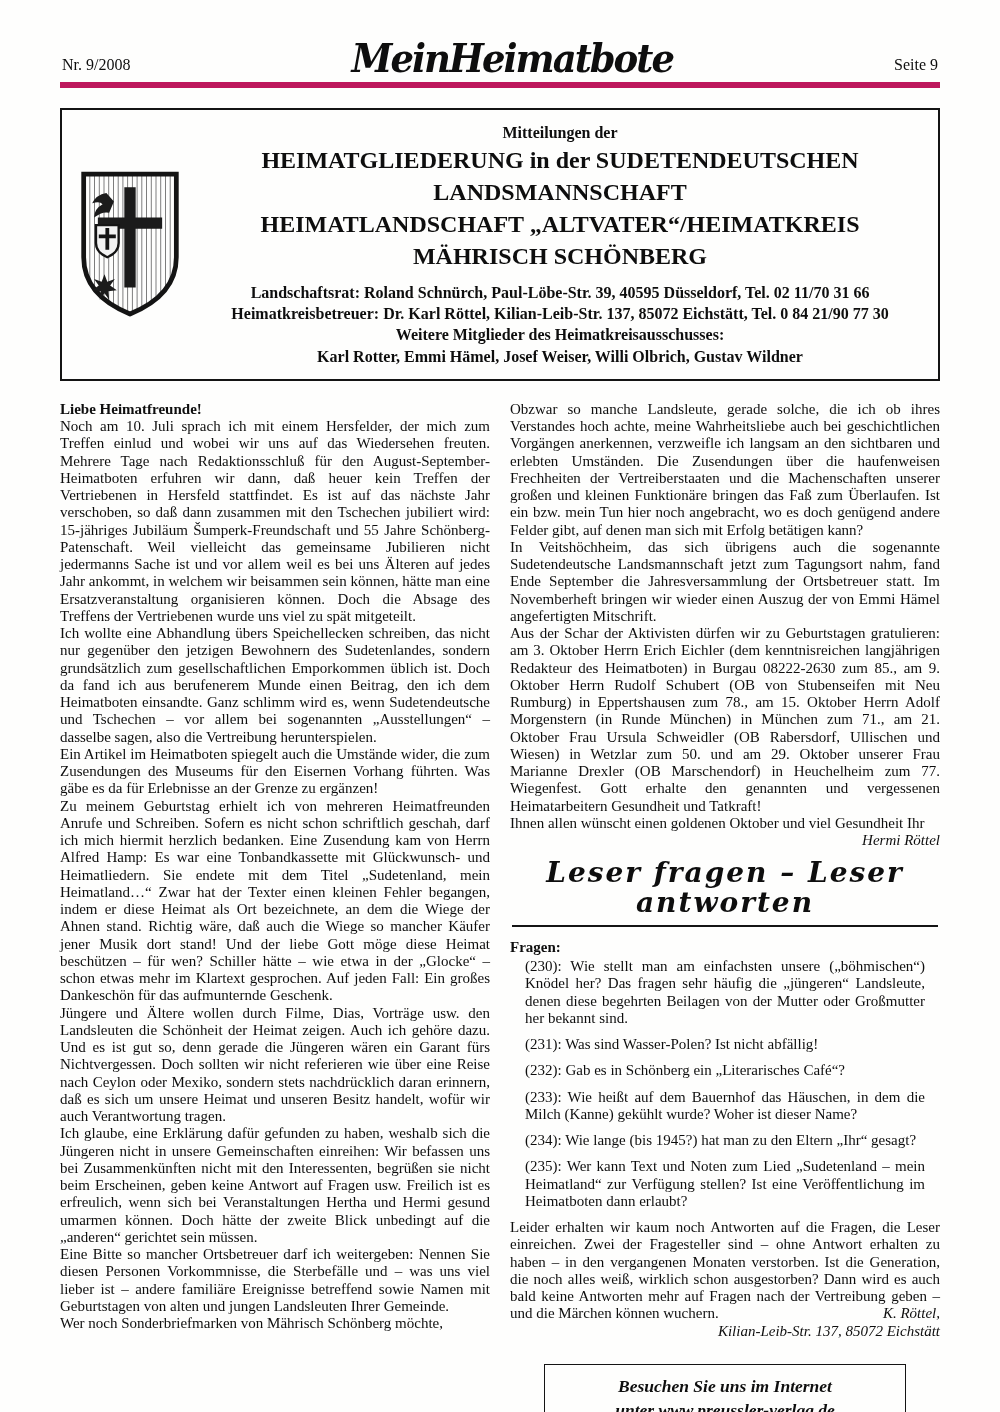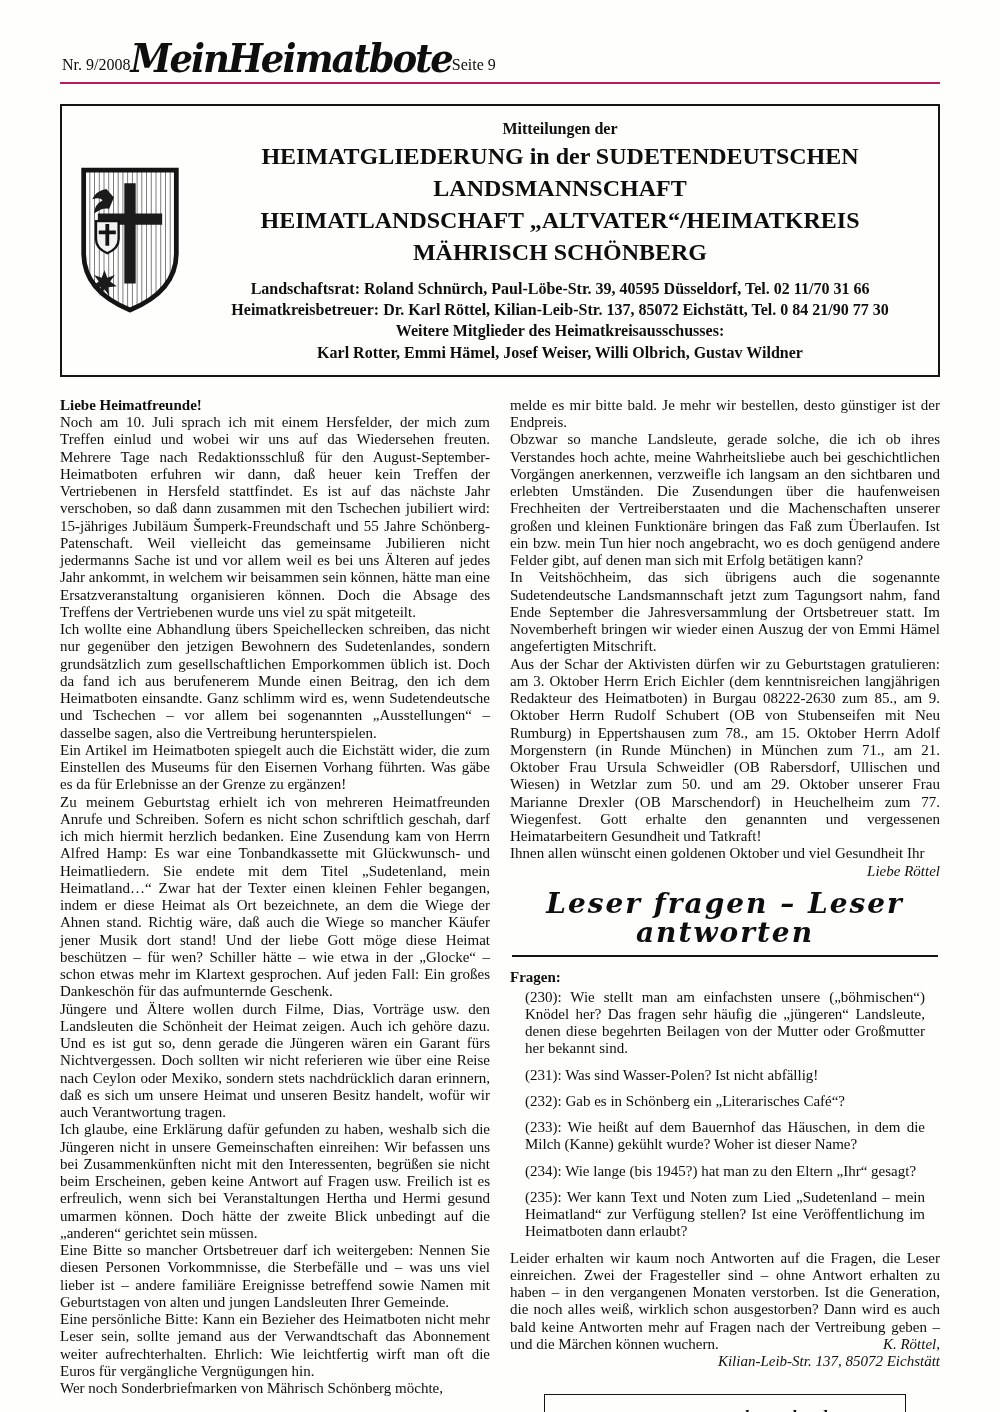--- a/index.html
+++ b/index.html
@@ -4,22 +4,22 @@
 <style>
   * { margin:0; padding:0; box-sizing:border-box; }
   html,body { background:#ffffff; }
   body { width:1000px; }
   .page {
     width:1000px; height:1412px; background:#fefefd; color:#0e0e0e;
     font-family:"Liberation Serif","DejaVu Serif",serif;
     padding:40px 60px 28px; overflow:hidden; position:relative;
   }
   .header-row {
-    display:flex; justify-content:flex-start; align-items:flex-end;
-    border-bottom:2px solid #be185d; padding:0 2px 5px;
+    display:flex; justify-content:space-between; align-items:flex-end;
+    border-bottom:6px solid #be185d; padding:0 2px 5px;
   }
   .header-side { font-size:16px; padding-bottom:3px; }
   .masthead {
     font-family:"DejaVu Serif",serif; font-weight:bold; font-style:italic;
     font-size:37px; letter-spacing:-2px; line-height:1; transform:scaleY(1.08);
   }
   .notice-box {
     border:2.5px solid #141414; margin-top:20px;
     padding:12px 16px; display:flex; gap:16px; align-items:center;
     min-height:186px;
@@ -88,50 +88,49 @@
       <div class="nt-contact">Karl Rotter, Emmi Hämel, Josef Weiser, Willi Olbrich, Gustav Wildner</div>
     </div>
   </section>
 
   <main class="columns">
 
     <div class="col">
       <p class="lead-heading">Liebe Heimatfreunde!</p>
       <p>Noch am 10. Juli sprach ich mit einem Hersfelder, der mich zum Treffen einlud und wobei wir uns auf das Wiedersehen freuten. Mehrere Tage nach Redaktionsschluß für den August-September-Heimatboten erfuhren wir dann, daß heuer kein Treffen der Vertriebenen in Hersfeld stattfindet. Es ist auf das nächste Jahr verschoben, so daß dann zusammen mit den Tschechen jubiliert wird: 15-jähriges Jubiläum Šumperk-Freundschaft und 55 Jahre Schönberg-Patenschaft. Weil vielleicht das gemeinsame Jubilieren nicht jedermanns Sache ist und vor allem weil es bei uns Älteren auf jedes Jahr ankommt, in welchem wir beisammen sein können, hätte man eine Ersatzveranstaltung organisieren können. Doch die Absage des Treffens der Vertriebenen wurde uns viel zu spät mitgeteilt.</p>
       <p>Ich wollte eine Abhandlung übers Speichellecken schreiben, das nicht nur gegenüber den jetzigen Bewohnern des Sudetenlandes, sondern grundsätzlich zum gesellschaftlichen Emporkommen üblich ist. Doch da fand ich aus berufenerem Munde einen Beitrag, den ich dem Heimatboten einsandte. Ganz schlimm wird es, wenn Sudetendeutsche und Tschechen – vor allem bei sogenannten „Ausstellungen“ – dasselbe sagen, also die Vertreibung herunterspielen.</p>
-      <p>Ein Artikel im Heimatboten spiegelt auch die Eichstätt wider, die zum Einstellen des Museums für den Eisernen Vorhang führten. Was gäbe es da für Erlebnisse an der Grenze zu ergänzen!</p>
+      <p>Ein Artikel im Heimatboten spiegelt auch die Umstände wider, die zum Zusendungen des Museums für den Eisernen Vorhang führten. Was gäbe es da für Erlebnisse an der Grenze zu ergänzen!</p>
       <p>Zu meinem Geburtstag erhielt ich von mehreren Heimatfreunden Anrufe und Schreiben. Sofern es nicht schon schriftlich geschah, darf ich mich hiermit herzlich bedanken. Eine Zusendung kam von Herrn Alfred Hamp: Es war eine Tonbandkassette mit Glückwunsch- und Heimatliedern. Sie endete mit dem Titel „Sudetenland, mein Heimatland…“ Zwar hat der Texter einen kleinen Fehler begangen, indem er diese Heimat als Ort bezeichnete, an dem die Wiege der Ahnen stand. Richtig wäre, daß auch die Wiege so mancher Käufer jener Musik dort stand! Und der liebe Gott möge diese Heimat beschützen – für wen? Schiller hätte – wie etwa in der „Glocke“ – schon etwas mehr im Klartext gesprochen. Auf jeden Fall: Ein großes Dankeschön für das aufmunternde Geschenk.</p>
       <p>Jüngere und Ältere wollen durch Filme, Dias, Vorträge usw. den Landsleuten die Schönheit der Heimat zeigen. Auch ich gehöre dazu. Und es ist gut so, denn gerade die Jüngeren wären ein Garant fürs Nichtvergessen. Doch sollten wir nicht referieren wie über eine Reise nach Ceylon oder Mexiko, sondern stets nachdrücklich daran erinnern, daß es sich um unsere Heimat und unseren Besitz handelt, wofür wir auch Verantwortung tragen.</p>
       <p>Ich glaube, eine Erklärung dafür gefunden zu haben, weshalb sich die Jüngeren nicht in unsere Gemeinschaften einreihen: Wir befassen uns bei Zusammenkünften nicht mit den Interessenten, begrüßen sie nicht beim Erscheinen, geben keine Antwort auf Fragen usw. Freilich ist es erfreulich, wenn sich bei Veranstaltungen Hertha und Hermi gesund umarmen können. Doch hätte der zweite Blick unbedingt auf die „anderen“ gerichtet sein müssen.</p>
       <p>Eine Bitte so mancher Ortsbetreuer darf ich weitergeben: Nennen Sie diesen Personen Vorkommnisse, die Sterbefälle und – was uns viel lieber ist – andere familiäre Ereignisse betreffend sowie Namen mit Geburtstagen von alten und jungen Landsleuten Ihrer Gemeinde.</p>
-      <p>Eine persönliche Bitte: Kann ein Bezieher des Heimatboten nicht mehr Leser sein, sollte jemand aus der Verwandtschaft das Abonnement weiter aufrechterhalten. Ehrlich: Wie leichtfertig wirft man oft die Euros für vergängliche Vergnügungen hin.</p>
       <p>Wer noch Sonderbriefmarken von Mährisch Schönberg möchte,</p>
     </div>
 
     <div class="col">
-      <p>melde es mir bitte bald. Je mehr wir bestellen, desto günstiger ist der Endpreis.</p>
       <p>Obzwar so manche Landsleute, gerade solche, die ich ob ihres Verstandes hoch achte, meine Wahrheitsliebe auch bei geschichtlichen Vorgängen anerkennen, verzweifle ich langsam an den sichtbaren und erlebten Umständen. Die Zusendungen über die haufenweisen Frechheiten der Vertreiberstaaten und die Machenschaften unserer großen und kleinen Funktionäre bringen das Faß zum Überlaufen. Ist ein bzw. mein Tun hier noch angebracht, wo es doch genügend andere Felder gibt, auf denen man sich mit Erfolg betätigen kann?</p>
       <p>In Veitshöchheim, das sich übrigens auch die sogenannte Sudetendeutsche Landsmannschaft jetzt zum Tagungsort nahm, fand Ende September die Jahresversammlung der Ortsbetreuer statt. Im Novemberheft bringen wir wieder einen Auszug der von Emmi Hämel angefertigten Mitschrift.</p>
       <p>Aus der Schar der Aktivisten dürfen wir zu Geburtstagen gratulieren: am 3. Oktober Herrn Erich Eichler (dem kenntnisreichen langjährigen Redakteur des Heimatboten) in Burgau 08222-2630 zum 85., am 9. Oktober Herrn Rudolf Schubert (OB von Stubenseifen mit Neu Rumburg) in Eppertshausen zum 78., am 15. Oktober Herrn Adolf Morgenstern (in Runde München) in München zum 71., am 21. Oktober Frau Ursula Schweidler (OB Rabersdorf, Ullischen und Wiesen) in Wetzlar zum 50. und am 29. Oktober unserer Frau Marianne Drexler (OB Marschendorf) in Heuchelheim zum 77. Wiegenfest. Gott erhalte den genannten und vergessenen Heimatarbeitern Gesundheit und Tatkraft!</p>
-      <p><span>Ihnen allen wünscht einen goldenen Oktober und viel Gesundheit Ihr</span><span class="float-sign">Liebe Röttel</span></p>
+      <p><span>Ihnen allen wünscht einen goldenen Oktober und viel Gesundheit Ihr</span><span class="float-sign">Hermi Röttel</span></p>
 
       <div class="script-heading-wrap">
         <span class="script-heading">Leser fragen – Leser antworten</span>
       </div>
 
       <p class="fragen-label">Fragen:</p>
       <p class="question">(230): Wie stellt man am einfachsten unsere („böhmischen“) Knödel her? Das fragen sehr häufig die „jüngeren“ Landsleute, denen diese begehrten Beilagen von der Mutter oder Großmutter her bekannt sind.</p>
       <p class="question">(231): Was sind Wasser-Polen? Ist nicht abfällig!</p>
       <p class="question">(232): Gab es in Schönberg ein „Literarisches Café“?</p>
       <p class="question">(233): Wie heißt auf dem Bauernhof das Häuschen, in dem die Milch (Kanne) gekühlt wurde? Woher ist dieser Name?</p>
       <p class="question">(234): Wie lange (bis 1945?) hat man zu den Eltern „Ihr“ gesagt?</p>
       <p class="question">(235): Wer kann Text und Noten zum Lied „Sudetenland – mein Heimatland“ zur Verfügung stellen? Ist eine Veröffentlichung im Heimatboten dann erlaubt?</p>
 
       <p class="closing"><span>Leider erhalten wir kaum noch Antworten auf die Fragen, die Leser einreichen. Zwei der Fragesteller sind – ohne Antwort erhalten zu haben – in den vergangenen Monaten verstorben. Ist die Generation, die noch alles weiß, wirklich schon ausgestorben? Dann wird es auch bald keine Antworten mehr auf Fragen nach der Vertreibung geben – und die Märchen können wuchern.</span><span class="float-sign">K. Röttel,</span></p>
       <p class="closing-address">Kilian-Leib-Str. 137, 85072 Eichstätt</p>
 
       <div class="internet-box">
+        <div>Besuchen Sie uns im Internet</div>
         <div>unter www.preussler-verlag.de</div>
       </div>
     </div>
 
   </main>
 </div>
 
 </body></html>

